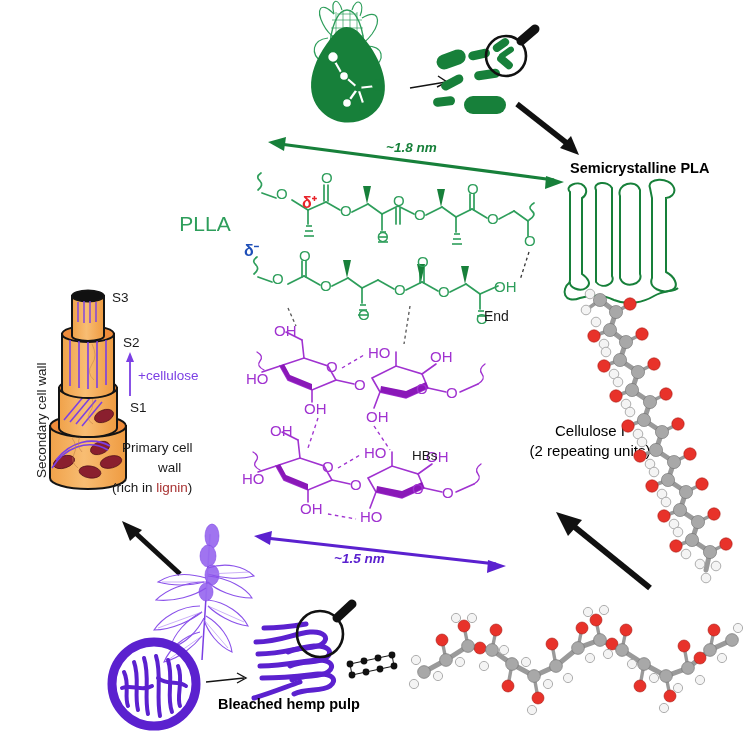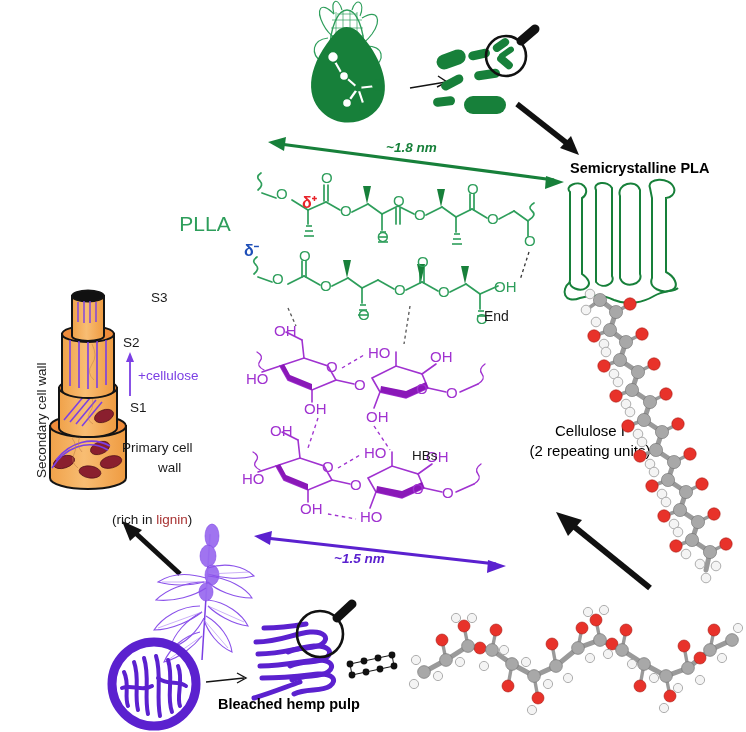--- a/index.html
+++ b/index.html
@@ -387,27 +387,27 @@
       <line x1="62" y1="23" x2="62" y2="45"></line>
       <line x1="68" y1="24" x2="68" y2="44"></line>
     </g>
 
     <g>
       <line x1="102" y1="118" x2="102" y2="80" stroke="#7b3fe4" stroke-width="1.8"></line>
       <path d="M102 74 L98 84 L106 84 Z" fill="#7b3fe4"></path>
     </g>
   </svg>
 
-  <div class="lbl t-small" style="left:112px;top:290px;margin-left:39px;">S3</div>
+  <div class="lbl t-small" style="left:112px;top:290px;">S3</div>
   <div class="lbl t-small" style="left:123px;top:335px;">S2</div>
   <div class="lbl t-small" style="left:130px;top:400px;">S1</div>
   <div class="lbl t-cellulose-add" style="left:138px;top:368px;">+cellulose</div>
   <div class="lbl t-small" style="left:122px;top:440px;">Primary cell</div>
   <div class="lbl t-small" style="left:158px;top:460px;">wall</div>
-  <div class="lbl t-small" style="left:112px;top:480px;margin-top:32px;">
+  <div class="lbl t-small" style="left:112px;top:480px;">
     <span>(rich in </span><span class="t-lignin">lignin</span><span>)</span>
   </div>
 
   <svg class="abs" style="left:110px;top:518px;" width="80" height="62">
     <path d="M70 56 L20 10" stroke="#111" stroke-width="5" fill="none"></path>
     <path d="M12 3 L32 12 L20 23 Z" fill="#111"></path>
   </svg>
 
   <svg class="abs" style="left:128px;top:520px;" width="160" height="200">
     <g stroke="#7b3fe4" stroke-width="1.5" fill="none">

